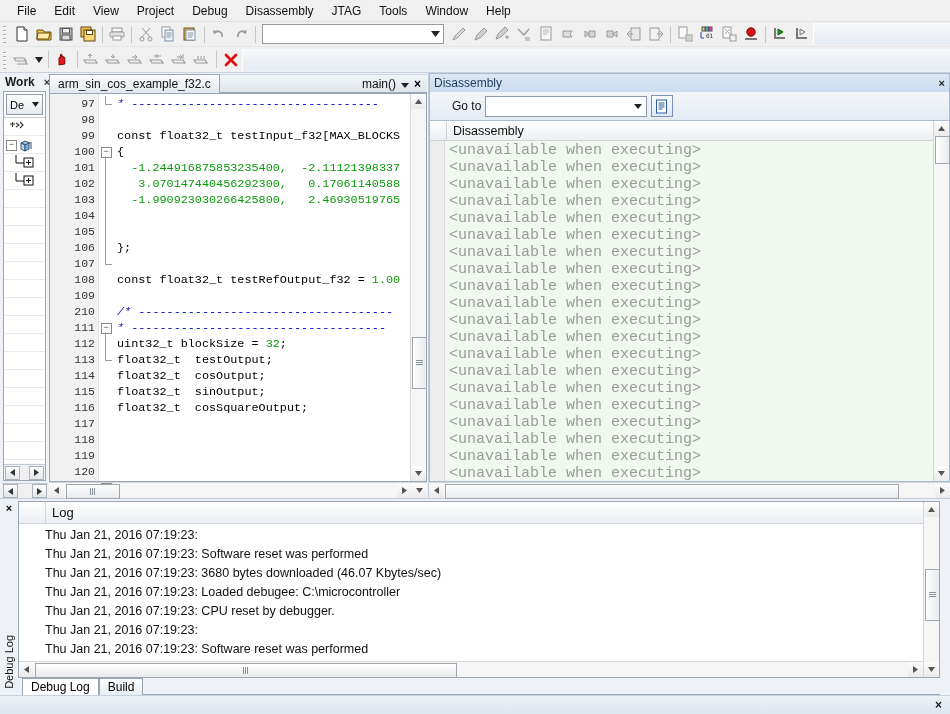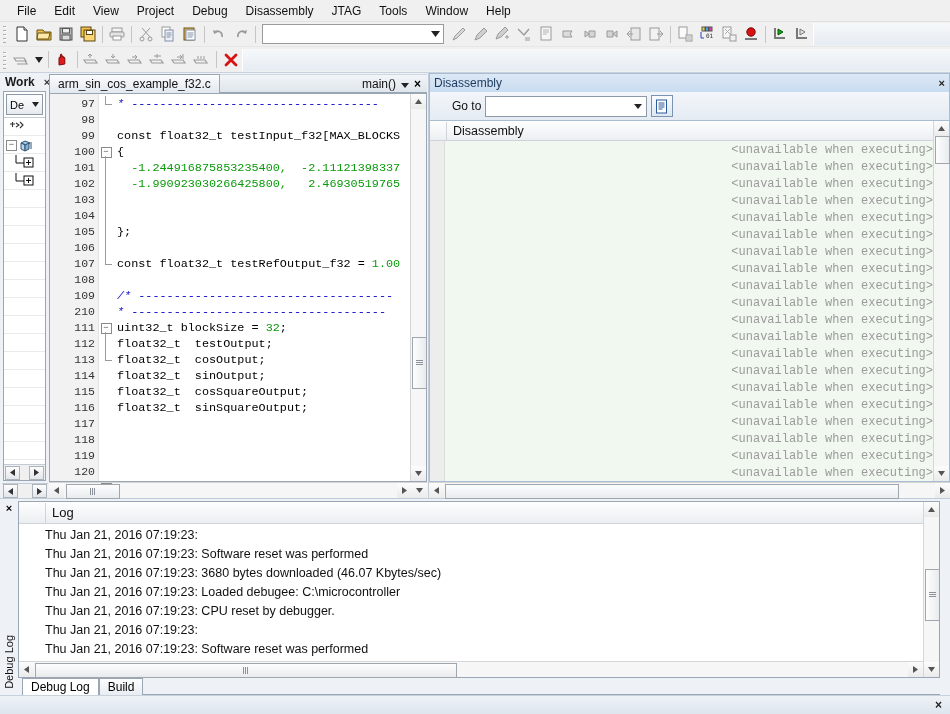--- a/index.html
+++ b/index.html
@@ -139,21 +139,21 @@
   .dbody{flex:1;display:flex;min-height:0;border:1px solid #a7bdd4;background:#fff;margin:0;}
   .dlistwrap{flex:1;display:flex;flex-direction:column;min-width:0;}
   .dcolhdr{height:19px;background:linear-gradient(to bottom,#fefefe,#eceff2);
            border-bottom:1px solid #cfd4da;display:flex;align-items:center;}
   .dcolhdr .spacer{width:16px;height:18px;border-right:1px solid #cfd4da;}
   .dcolhdr .ct{padding-left:6px;font-size:12.5px;color:#111;}
   .dlist{flex:1;display:flex;min-height:0;background:#f0f8ef;overflow:hidden;}
   .dmargin{width:14px;flex:0 0 auto;background:#ededed;border-right:1px solid #dcdcdc;}
   .dtext{flex:1;min-width:0;padding-top:1px;}
   .dline{height:17px;line-height:17px;font-family:"Liberation Mono",monospace;
-         font-size:12px;color:#9b9b9b;white-space:pre;padding-left:4px;text-align:right;}
+         font-size:15px;color:#9b9b9b;white-space:pre;padding-left:4px;}
 
   
   .logdock{height:196px;flex:0 0 auto;display:flex;background:#eef2f7;
            border-top:1px solid #c2ccd8;}
   .logside{width:18px;flex:0 0 auto;display:flex;flex-direction:column;align-items:center;
            padding-top:3px;background:#eef2f7;}
   .logside .x{font-size:11px;font-weight:bold;}
   .vtext{writing-mode:vertical-rl;transform:rotate(180deg);font-size:11px;color:#111;
          margin-top:auto;margin-bottom:6px;letter-spacing:0px;}
   .logmain{flex:1;display:flex;flex-direction:column;min-width:0;padding:2px 10px 0 0;}
@@ -638,35 +638,35 @@
               <span class="boxsq">−</span>
               <span class="vline" style="top: 12px;"></span>
             </div>
           </div>
         <div class="code" id="codearea">
             <div class="cl"><span class="cmt">* </span><span class="cmt">-----------------------------------</span></div>
             <div class="cl">&nbsp;</div>
             <div class="cl"><span class="kw">const float32_t testInput_f32[MAX_BLOCKS</span></div>
             <div class="cl"><span class="kw">{</span></div>
             <div class="cl"><span class="num">  -1.244916875853235400,  -2.11121398337</span></div>
+            <div class="cl"><span class="num">   3.070147440456292300,   0.17061140588</span></div>
             <div class="cl"><span class="num">  -1.990923030266425800,   2.46930519765</span></div>
             <div class="cl">&nbsp;</div>
             <div class="cl">&nbsp;</div>
             <div class="cl"><span class="kw">};</span></div>
             <div class="cl">&nbsp;</div>
             <div class="cl"><span class="kw">const float32_t testRefOutput_f32 = </span><span class="num">1.00</span></div>
             <div class="cl">&nbsp;</div>
             <div class="cl"><span class="cmt">/* ------------------------------------</span></div>
             <div class="cl"><span class="cmt">* ------------------------------------</span></div>
             <div class="cl"><span class="kw">uint32_t blockSize = </span><span class="num">32</span><span class="kw">;</span></div>
             <div class="cl"><span class="kw">float32_t  testOutput;</span></div>
             <div class="cl"><span class="kw">float32_t  cosOutput;</span></div>
             <div class="cl"><span class="kw">float32_t  sinOutput;</span></div>
             <div class="cl"><span class="kw">float32_t  cosSquareOutput;</span></div>
-            <div class="cl"><span class="kw">float32_t  sinSquareOutput;</span></div>
             <div class="cl">&nbsp;</div>
             <div class="cl"></div>
           </div>
 
         <div class="vsb">
           <div class="ab">
             <svg width="7" height="5" viewBox="0 0 7 5">
                 <path d="M3.5 0L7 5H0z" fill="#555"></path>
               </svg>
           </div>

